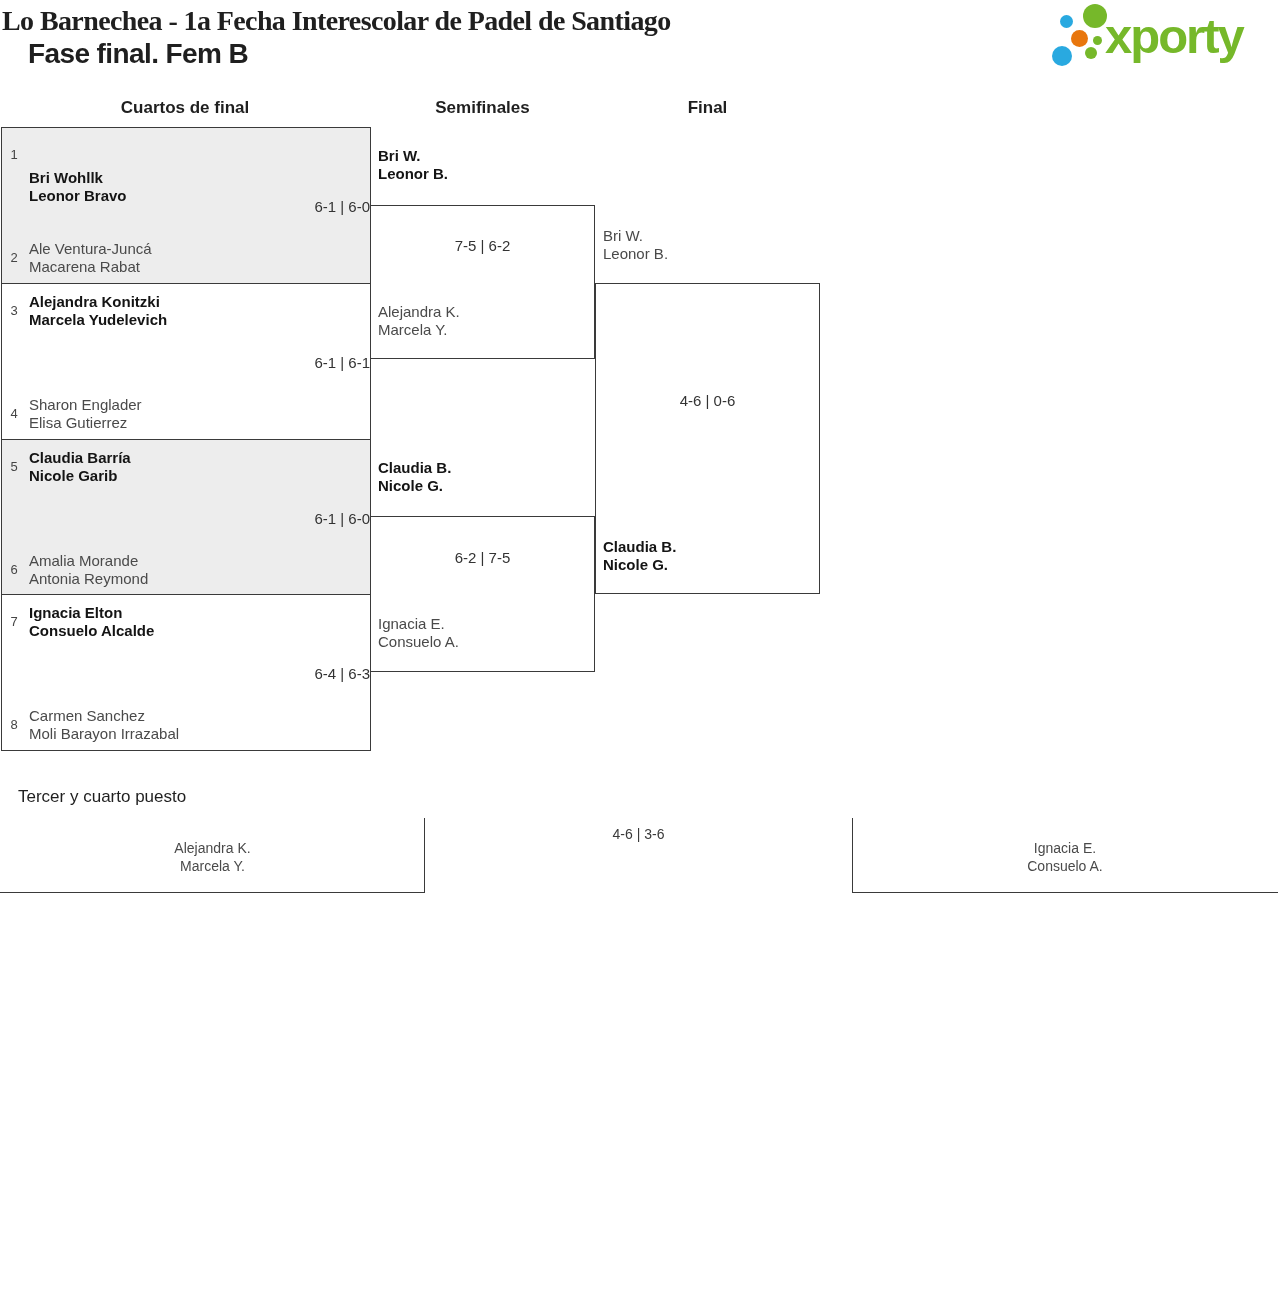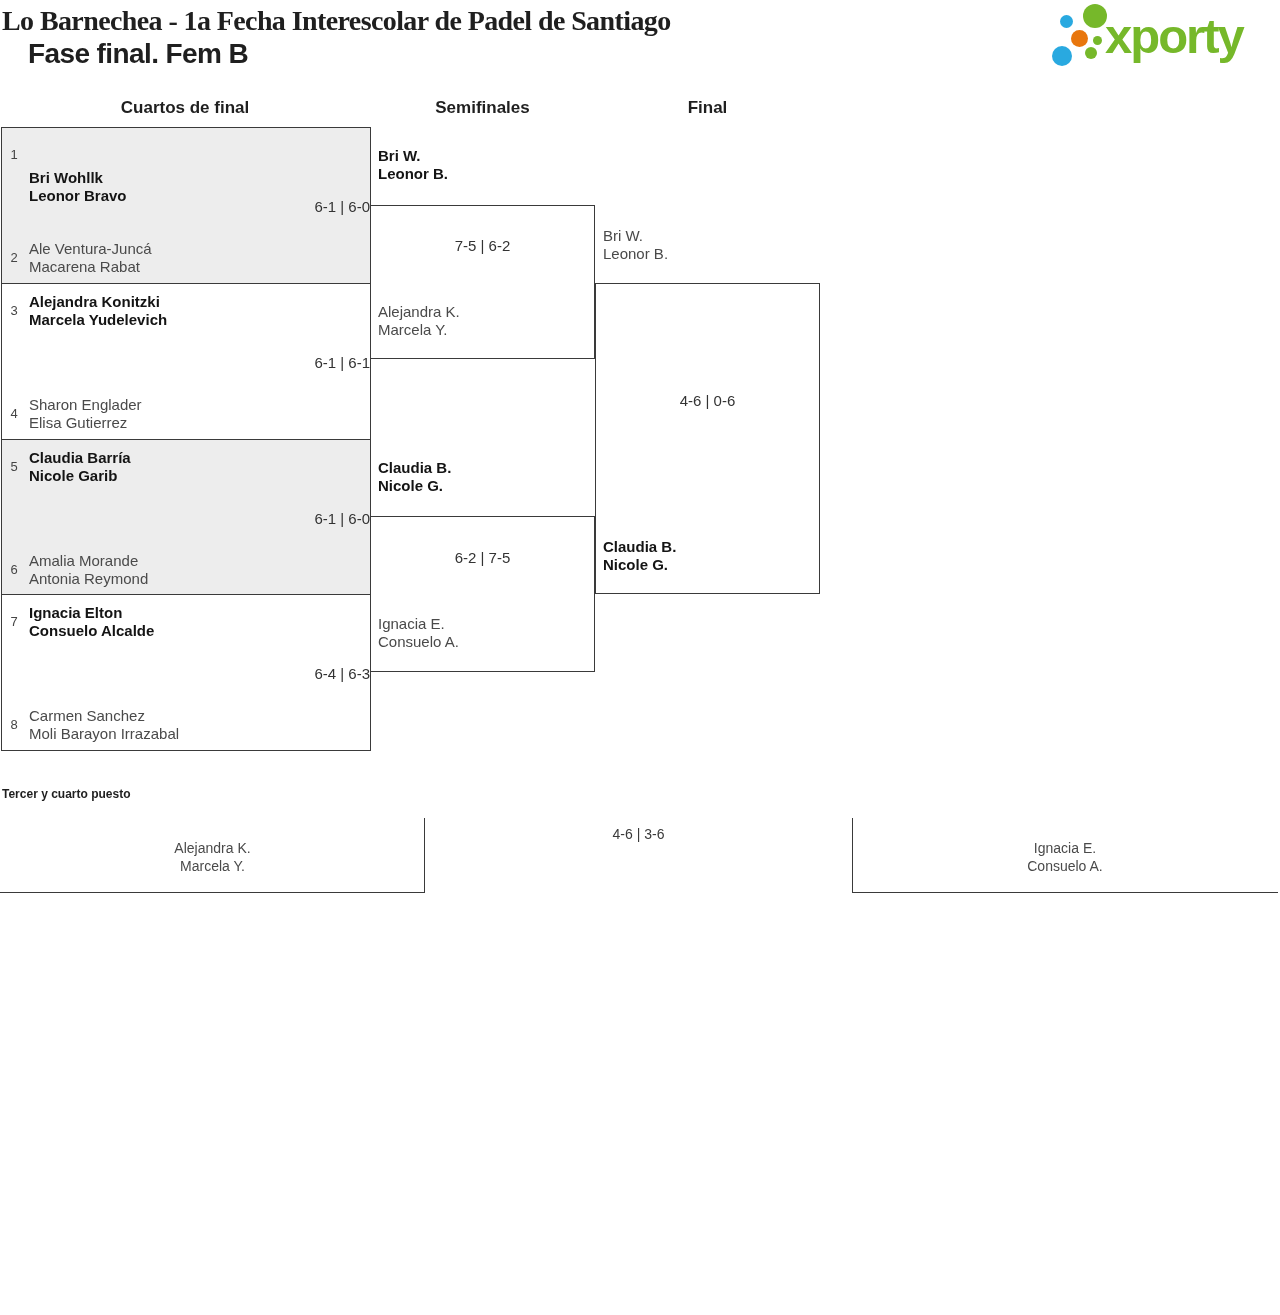--- a/index.html
+++ b/index.html
@@ -13,21 +13,21 @@
   .qf-row{position:relative;width:100%;box-sizing:border-box;}
   .qf-row.sep{border-top:1px solid #3a3a3a;}
   .qf-row.gray{background:#ededed;}
   .team{position:absolute;font-size:15px;line-height:18px;color:#4a4a4a;white-space:nowrap;}
   .team.bold{font-weight:700;color:#141414;}
   .team span{display:block;}
   .seed{position:absolute;left:0;width:24px;text-align:center;font-size:13px;color:#454545;}
   .score{position:absolute;left:0;width:100%;text-align:right;font-size:15px;color:#333;}
   .box{position:absolute;border:1px solid #3a3a3a;box-sizing:border-box;background:transparent;}
   .sf-score{position:absolute;text-align:center;font-size:15px;color:#333;}
-  .tp-title{font-size:12px;font-weight:700;color:#1f1f1f;}
+  .tp-title{font-size:17px;font-weight:400;color:#1f1f1f;margin-left:16px;}
   .tp-conn{position:absolute;box-sizing:border-box;}
   .tp-team{position:absolute;font-size:14px;line-height:18px;color:#4a4a4a;text-align:center;}
   .tp-team span{display:block;}
   .tp-score{position:absolute;font-size:14px;color:#3a3a3a;text-align:center;}
   .logo-text{position:absolute;font-size:49px;font-weight:800;color:#76b82a;letter-spacing:-2px;line-height:1;}
   .dot{position:absolute;border-radius:50%;}
 </style>
 </head>
 <body>
 

